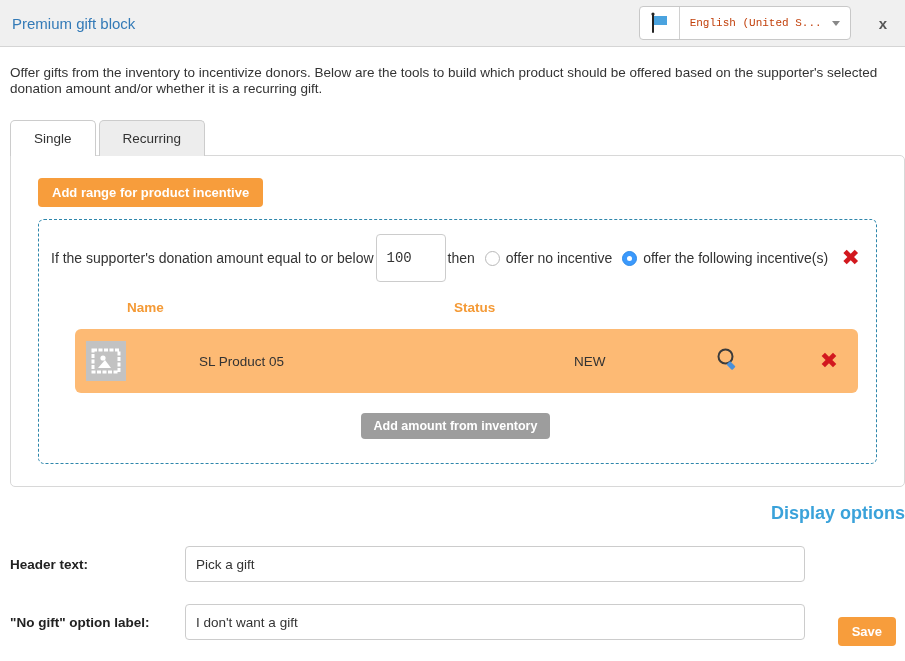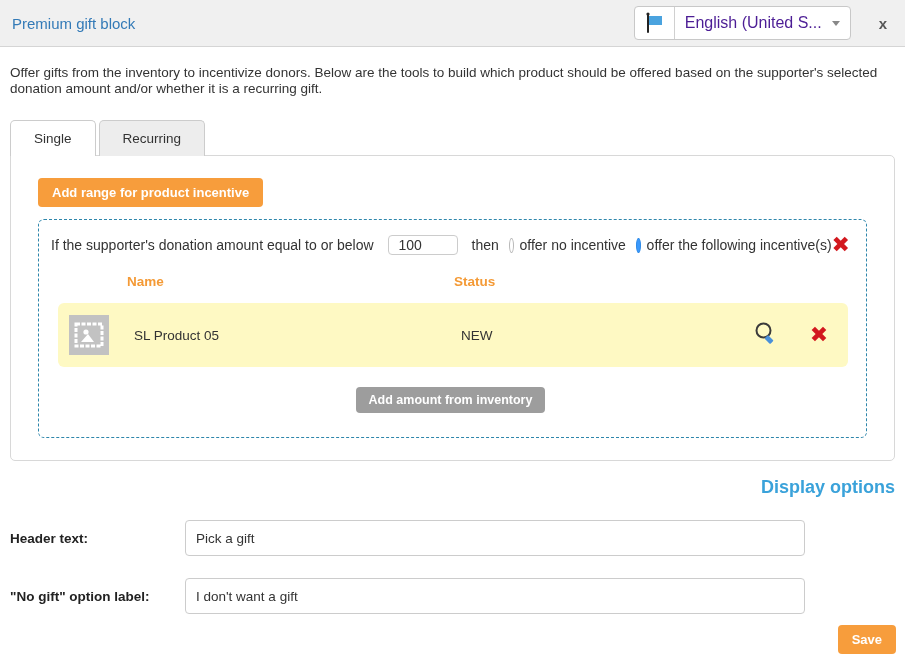--- a/index.html
+++ b/index.html
@@ -21,32 +21,32 @@
     display:flex; align-items:stretch; background:#fff;
     border:1px solid #c8c8c8; border-radius:4px; height:34px; cursor:pointer;
   }
   .lang-flag-cell {
     width:40px; display:flex; align-items:center; justify-content:center;
     border-right:1px solid #d0d0d0;
   }
   .lang-value-cell {
     display:flex; align-items:center; gap:10px; padding:0 10px; min-width:142px;
   }
-  .lang-value { font-size:16px; color:#4c1d95; }
+  .lang-value { font-size:11px; color:#c2410c;font-family:Liberation Mono, monospace; }
   .caret-down {
     width:0; height:0; border-left:4px solid transparent;
     border-right:4px solid transparent; border-top:5px solid #888;
   }
   .close-btn {
     background:none; border:none; color:#555; font-size:15px; font-weight:bold;
     cursor:pointer; font-family:"Liberation Sans", sans-serif; padding:0 6px;
   }
 
   
-  .modal-body { padding:18px 10px 0 10px; }
+  .modal-body { padding:18px 0 0 10px; }
   .description { font-size:13.5px; line-height:15.5px; color:#333; max-width:885px; }
 
   
   .tabs { display:flex; margin-top:24px; padding-left:0; position:relative; z-index:2; }
   .tab {
     padding:10px 23px; font-size:13.5px; color:#333; cursor:pointer;
     border:1px solid #ccc; border-bottom:none; border-radius:5px 5px 0 0;
     margin-right:3px; margin-bottom:-1px;
   }
   .tab.active { background:#fff; }
@@ -68,43 +68,43 @@
     font-family:"Liberation Sans", sans-serif;
   }
 
   
   .range-block {
     margin-top:12px; border:1px dashed #2e86ab; border-radius:6px;
     padding:14px 16px 24px 12px;
   }
   .condition-row { display:flex; align-items:center; font-size:14px; flex-wrap:nowrap; white-space:nowrap; }
   .amount-input {
-    width:70px; height:20px; border:1px solid #ccc; border-radius:4px;
-    margin:0 14px; padding:0 10px; font-size:14px; color:#333;
-    font-family:Liberation Sans, sans-serif;
+    width:70px; height:48px; border:1px solid #ccc; border-radius:4px;
+    margin:0 2px; padding:0 10px; font-size:14px; color:#333;
+    font-family:Liberation Mono, monospace;
   }
   .radio { display:inline-block; width:15px; height:15px; border-radius:50%; margin:0 6px 0 10px; vertical-align:-3px; cursor:pointer; position:relative; }
   .radio.unchecked { background:#fff; border:1px solid #b9b9b9; }
   .radio.checked { background:#3b99fc; border:1px solid #2d8ae8; }
   .radio.checked::after {
     content:""; position:absolute; width:5px; height:5px; border-radius:50%;
     background:#fff; left:4px; top:4px;
   }
   .delete-x {
     color:#d2181e; font-size:22px; font-weight:bold; line-height:1;
     background:none; border:none; cursor:pointer; margin-left:auto;
     font-family:"DejaVu Sans", sans-serif;
   }
 
   
   .prod-grid { display:grid; grid-template-columns:76px 327px 1fr 48px 58px; align-items:center; }
   .prod-head { margin-top:18px; font-size:13.5px; font-weight:bold; color:#f49a36; }
   .prod-row {
-    margin-top:14px; background:#fef9c3; border-radius:6px; height:64px;
-    margin-left:7px; margin-right:2px; font-size:13.5px; color:#333;
+    margin-top:14px; background:#fdba74; border-radius:6px; height:64px;
+    margin-left:24px; margin-right:2px; font-size:13.5px; color:#333;gap:48px;
   }
   .prod-head .head-name { grid-column:2; }
   .prod-head .head-status { grid-column:3; }
   .thumb {
     width:40px; height:40px; margin-left:11px; background:#c2c2c2;
     display:flex; align-items:center; justify-content:center;
   }
   .zoom-btn, .row-del-btn { background:none; border:none; cursor:pointer; justify-self:center; }
   .add-product-wrap { text-align:center; margin-top:20px; }
 
@@ -112,21 +112,21 @@
   .display-options-heading { margin-top:16px; color:#3aa2da; font-size:18px; font-weight:bold; padding-left:0;text-align:right; }
   .field-row { display:flex; align-items:center; margin-top:22px; }
   .field-label { width:175px; font-size:13.5px; font-weight:bold; color:#222; }
   .field-input {
     width:620px; height:36px; border:1px solid #ccc; border-radius:4px;
     padding:0 10px; font-size:13.5px; color:#333;
     font-family:"Liberation Sans", sans-serif;
   }
 
   
-  .modal-footer { position:absolute; right:9px; bottom:7px;margin-top:16px; }
+  .modal-footer { position:absolute; right:9px; bottom:15px;margin-top:16px; }
 </style>
 </head>
 <body>
 
 <div class="modal-header">
   <div class="modal-title">Premium gift block</div>
   <div class="header-right">
     <div class="lang-select">
       <div class="lang-flag-cell">
         <svg width="20" height="22" viewBox="0 0 20 22">

